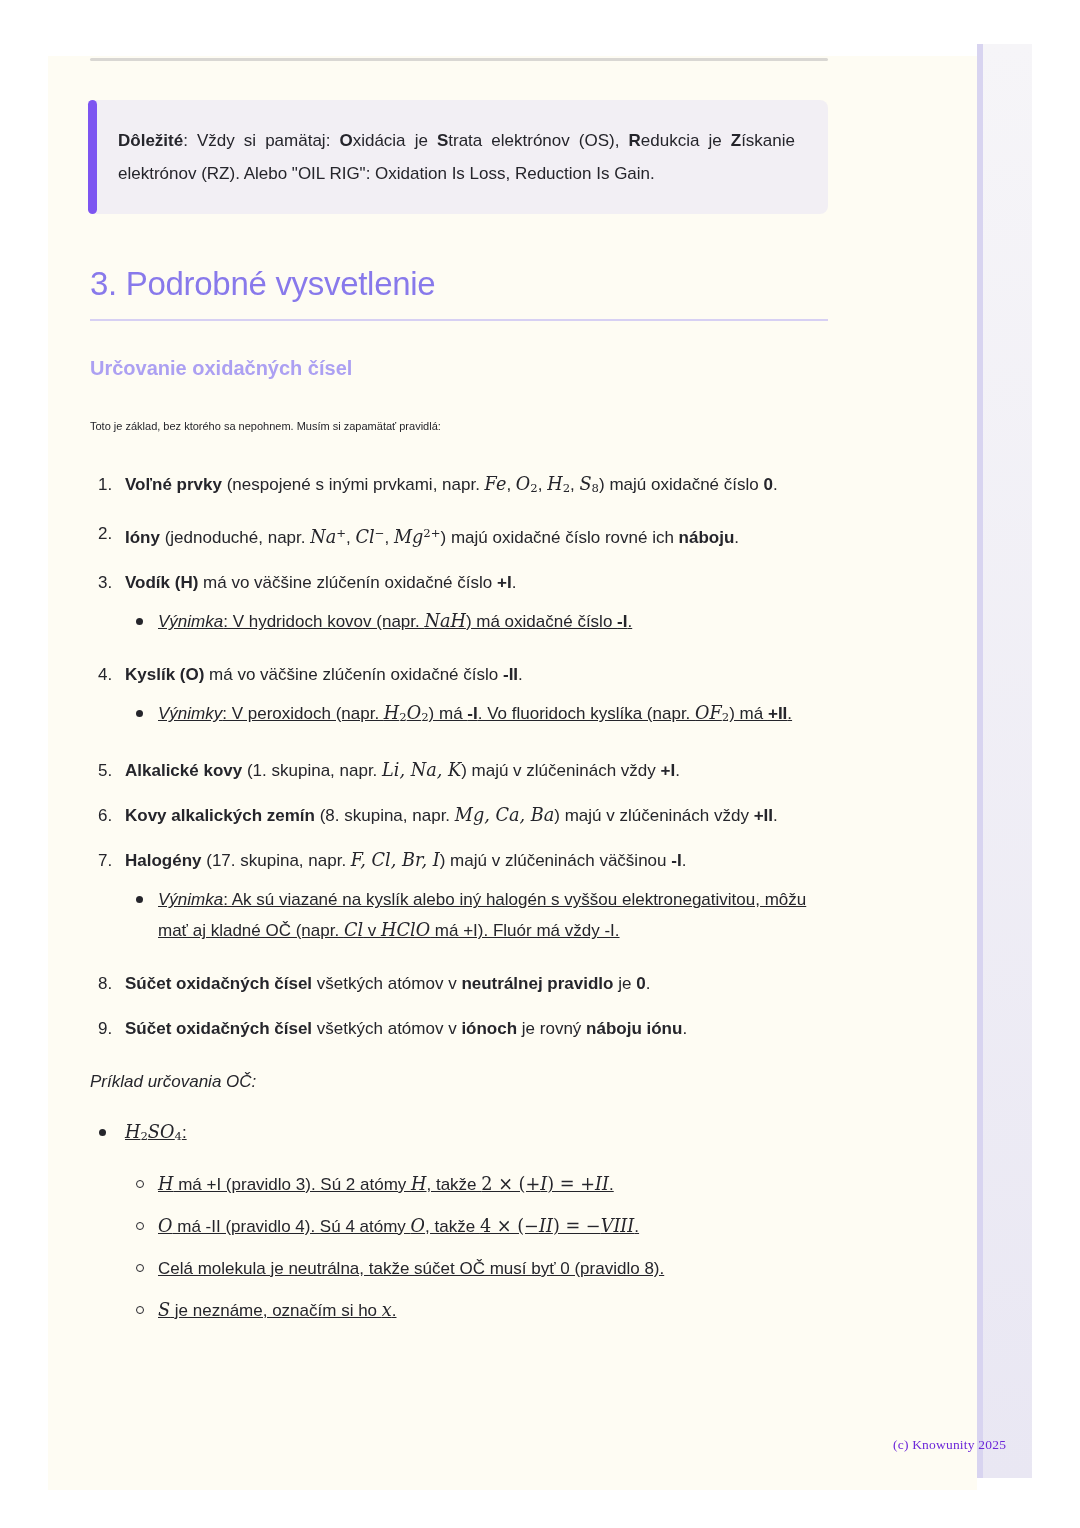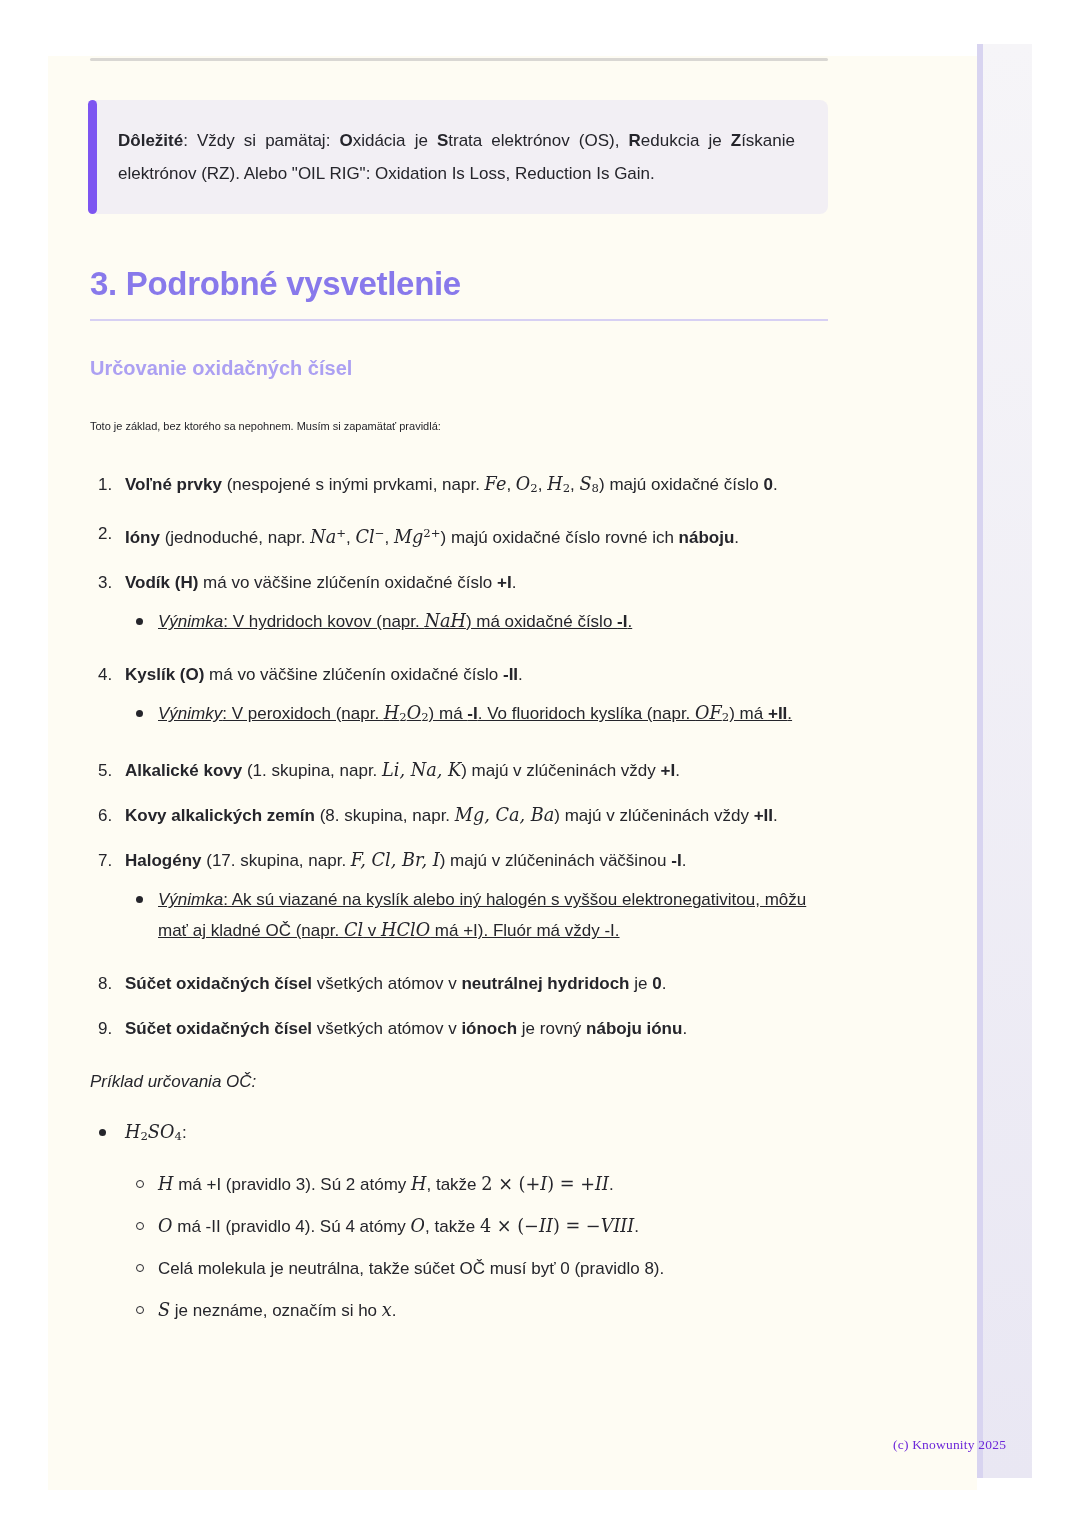--- a/index.html
+++ b/index.html
@@ -37,21 +37,21 @@
     background:#7d55f1; border-radius:6px;
   }
   .callout-text {
     margin:0; font-size:17px; line-height:33px;
     text-align:justify; color:#25252b;
   }
   h2.section-title {
     margin:50px 0 0 2px;
     font-size:33px; line-height:40px;
     color:#8879eb; letter-spacing:-0.3px;
-    font-weight:bold;
+    font-weight:normal;
   }
   .divider { height:2px; width:738px; margin:15px 0 0 2px; background:#d7d0f3; }
   h3.subsection-title {
     margin:33px 0 0 2px;
     font-size:20px; line-height:29px;
     color:#aca0f2; font-weight:bold;
   }
   .intro { margin:28px 0 0 2px; font-size:11px; line-height:31px; }
 
   ol.rules, ul.sublist, ul.example, ul.ex-sublist { list-style:none; margin:0; padding:0; }
@@ -62,21 +62,21 @@
   ul.sublist { margin-top:8px; }
   .sub-item { position:relative; padding-left:33px; margin-bottom:9px;text-decoration:underline; }
   .dot {
     position:absolute; left:11px; top:12px;
     width:7px; height:7px; border-radius:50%;
     background:#25252b;
   }
   .dot.circle { background:transparent; border:1.6px solid #25252b; width:8px; height:8px; top:11px; }
 
   .example-label { margin:22px 0 0 2px; font-size:17px; line-height:31px; }
-  ul.example { margin-top:20px; font-size:17px; line-height:31px; }
+  ul.example { margin-top:20px; font-size:17px; line-height:31px;text-decoration:underline; }
   .ex-item { position:relative; padding-left:37px; }
   ul.ex-sublist { margin-top:16px; }
   .ex-sub-item { position:relative; padding-left:33px; margin-bottom:11px; }
 
   .b { font-weight:bold; }
   .i { font-style:italic; }
   .m { font-family:"DejaVu Serif","Liberation Serif",serif; font-size:1.04em; }
   sub, sup { font-family:"DejaVu Serif","Liberation Serif",serif; font-style:normal; font-size:66%; }
   sub { vertical-align:-0.2em; }
   sup { vertical-align:0.5em; }
@@ -119,21 +119,21 @@
           <li class="sub-item"><span class="dot"></span><span class="txt"><span class="i">Výnimka</span><span>: V hydridoch kovov (napr. </span><span class="i m">NaH</span><span>) má oxidačné číslo </span><span class="b">-I</span><span>.</span></span></li>
         </ul></li>
       <li class="rule-item with-sub"><span class="marker-num">4.</span><span class="txt"><span class="b">Kyslík (O)</span><span> má vo väčšine zlúčenín oxidačné číslo </span><span class="b">-II</span><span>.</span></span><ul class="sublist">
           <li class="sub-item"><span class="dot"></span><span class="txt"><span class="i">Výnimky</span><span>: V peroxidoch (napr. </span><span class="i m">H<sub>2</sub></span><span class="i m">O<sub>2</sub></span><span>) má </span><span class="b">-I</span><span>. Vo fluoridoch kyslíka (napr. </span><span class="i m">OF<sub>2</sub></span><span>) má </span><span class="b">+II</span><span>.</span></span></li>
         </ul></li>
       <li class="rule-item"><span class="marker-num">5.</span><span class="txt"><span class="b">Alkalické kovy</span><span> (1. skupina, napr. </span><span class="i m">Li, Na, K</span><span>) majú v zlúčeninách vždy </span><span class="b">+I</span><span>.</span></span></li>
       <li class="rule-item"><span class="marker-num">6.</span><span class="txt"><span class="b">Kovy alkalických zemín</span><span> (8. skupina, napr. </span><span class="i m">Mg, Ca, Ba</span><span>) majú v zlúčeninách vždy </span><span class="b">+II</span><span>.</span></span></li>
       <li class="rule-item with-sub"><span class="marker-num">7.</span><span class="txt"><span class="b">Halogény</span><span> (17. skupina, napr. </span><span class="i m">F, Cl, Br, I</span><span>) majú v zlúčeninách väčšinou </span><span class="b">-I</span><span>.</span></span><ul class="sublist">
           <li class="sub-item"><span class="dot"></span><span class="txt"><span class="i">Výnimka</span><span>: Ak sú viazané na kyslík alebo iný halogén s vyššou elektronegativitou, môžu mať aj kladné OČ (napr. </span><span class="i m">Cl</span><span> v </span><span class="i m">HClO</span><span> má +I). Fluór má vždy -I.</span></span></li>
         </ul></li>
-      <li class="rule-item"><span class="marker-num">8.</span><span class="txt"><span class="b">Súčet oxidačných čísel</span><span> všetkých atómov v </span><span class="b">neutrálnej hydridoch</span><span> je </span><span class="b">0</span><span>.</span></span></li>
+      <li class="rule-item"><span class="marker-num">8.</span><span class="txt"><span class="b">Súčet oxidačných čísel</span><span> všetkých atómov v </span><span class="b">neutrálnej pravidlo</span><span> je </span><span class="b">0</span><span>.</span></span></li>
       <li class="rule-item"><span class="marker-num">9.</span><span class="txt"><span class="b">Súčet oxidačných čísel</span><span> všetkých atómov v </span><span class="b">iónoch</span><span> je rovný </span><span class="b">náboju iónu</span><span>.</span></span></li>
     </ol>
 
   <p class="example-label"><span class="i">Príklad určovania OČ:</span></p>
 
   <ul class="example">
       <li class="ex-item"><span class="dot"></span><span class="txt"><span class="i m">H<sub>2</sub></span><span class="i m">SO<sub>4</sub></span><span>:</span></span><ul class="ex-sublist">
           <li class="ex-sub-item"><span class="dot circle"></span><span class="txt"><span class="i m">H</span><span> má +I (pravidlo 3). Sú 2 atómy </span><span class="i m">H</span><span>, takže </span><span class="m">2 × (+</span><span class="i m">I</span><span class="m">) = +</span><span class="i m">II</span><span>.</span></span></li>
           <li class="ex-sub-item"><span class="dot circle"></span><span class="txt"><span class="i m">O</span><span> má -II (pravidlo 4). Sú 4 atómy </span><span class="i m">O</span><span>, takže </span><span class="m">4 × (−</span><span class="i m">II</span><span class="m">) = −</span><span class="i m">VIII</span><span>.</span></span></li>
           <li class="ex-sub-item"><span class="dot circle"></span><span class="txt"><span>Celá molekula je neutrálna, takže súčet OČ musí byť 0 (pravidlo 8).</span></span></li>

